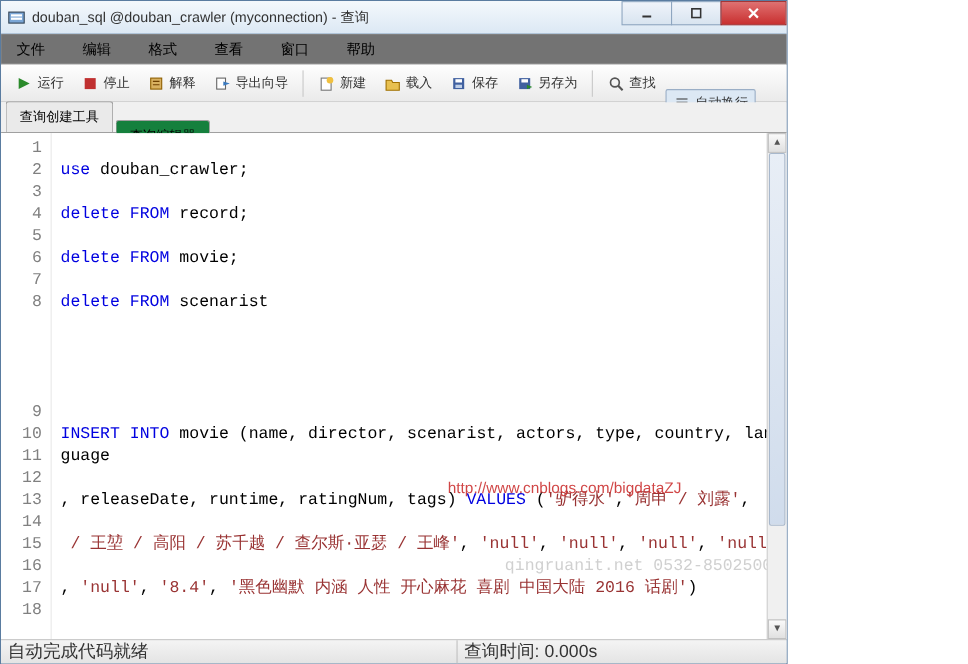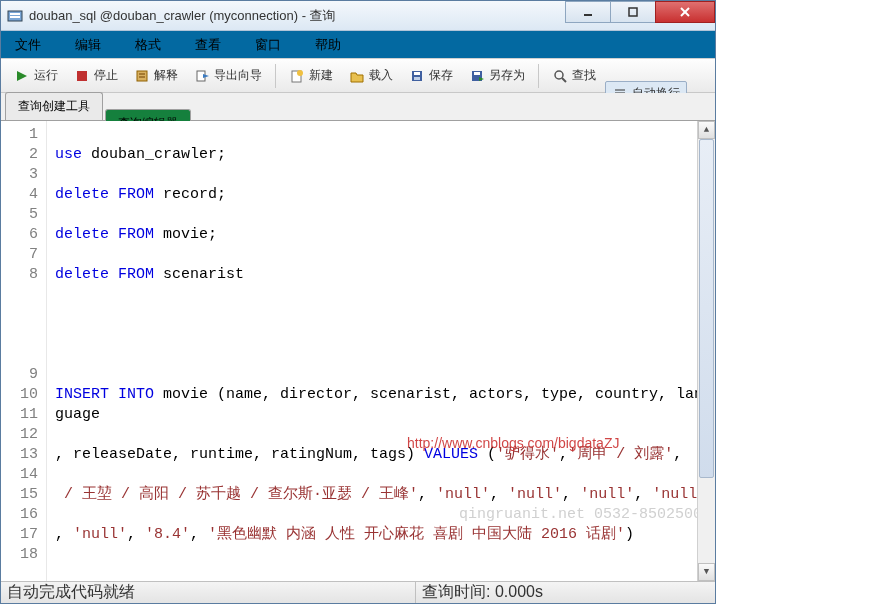--- a/index.html
+++ b/index.html
@@ -7,21 +7,21 @@
 .window { width: 716px; height: 604px; border: 1px solid #5a7ca0; display: flex; flex-direction: column; background: #fff; }
 
 .titlebar { height: 30px; background: linear-gradient(#f4f8fc, #dce8f4); display: flex; align-items: center; padding: 0 0 0 6px; border-bottom: 1px solid #b0c4d8; }
 .titlebar-icon { width: 16px; height: 16px; margin-right: 6px; display: flex; align-items: center; justify-content: center; }
 .titlebar-title { flex: 1; color: #333; font-size: 13px; }
 .win-btns { display: flex; height: 100%; }
 .win-btn { width: 46px; height: 22px; display: flex; align-items: center; justify-content: center; border: 1px solid #8ea6c0; background: linear-gradient(#f0f4fa,#d8e4f0); margin-left: -1px; }
 .win-close { width: 60px; background: linear-gradient(#e07070,#c83030); border-color: #a02020; }
 .win-btn svg { display: block; }
 
-.menubar { height: 28px; background: #0369a1; display: flex; align-items: center; padding: 0 6px; gap: 18px; border-bottom: 1px solid #d0d0d0; font-size: 13px; }
+.menubar { height: 28px; background: #737373; display: flex; align-items: center; padding: 0 6px; gap: 18px; border-bottom: 1px solid #d0d0d0; font-size: 13px; }
 .menubar span { padding: 4px 8px; }
 
 .toolbar { height: 34px; background: linear-gradient(#fefefe,#eaeaea); display: flex; align-items: center; padding: 0 6px; gap: 2px; border-bottom: 1px solid #c8c8c8; }
 .tb-btn { display: flex; align-items: center; gap: 4px; padding: 3px 6px; font-size: 12px; color: #333; border: 1px solid transparent; border-radius: 2px; }
 .tb-btn.pressed { border: 1px solid #9aaec6; background: #dce8f4; margin-top: 35px; }
 .tb-sep { width: 1px; height: 24px; background: #c8c8c8; margin: 0 4px; }
 .ico { width: 16px; height: 16px; display: inline-flex; align-items: center; justify-content: center; }
 
 .tabstrip { height: 28px; background: #f0f0f0; display: flex; align-items: flex-end; padding-left: 4px; border-bottom: 1px solid #a0a0a0; }
 .tab { padding: 5px 12px; border: 1px solid #a0a0a0; border-bottom: none; background: #eaeaea; margin-right: 2px; font-size: 12px; border-top-left-radius: 3px; border-top-right-radius: 3px; }

